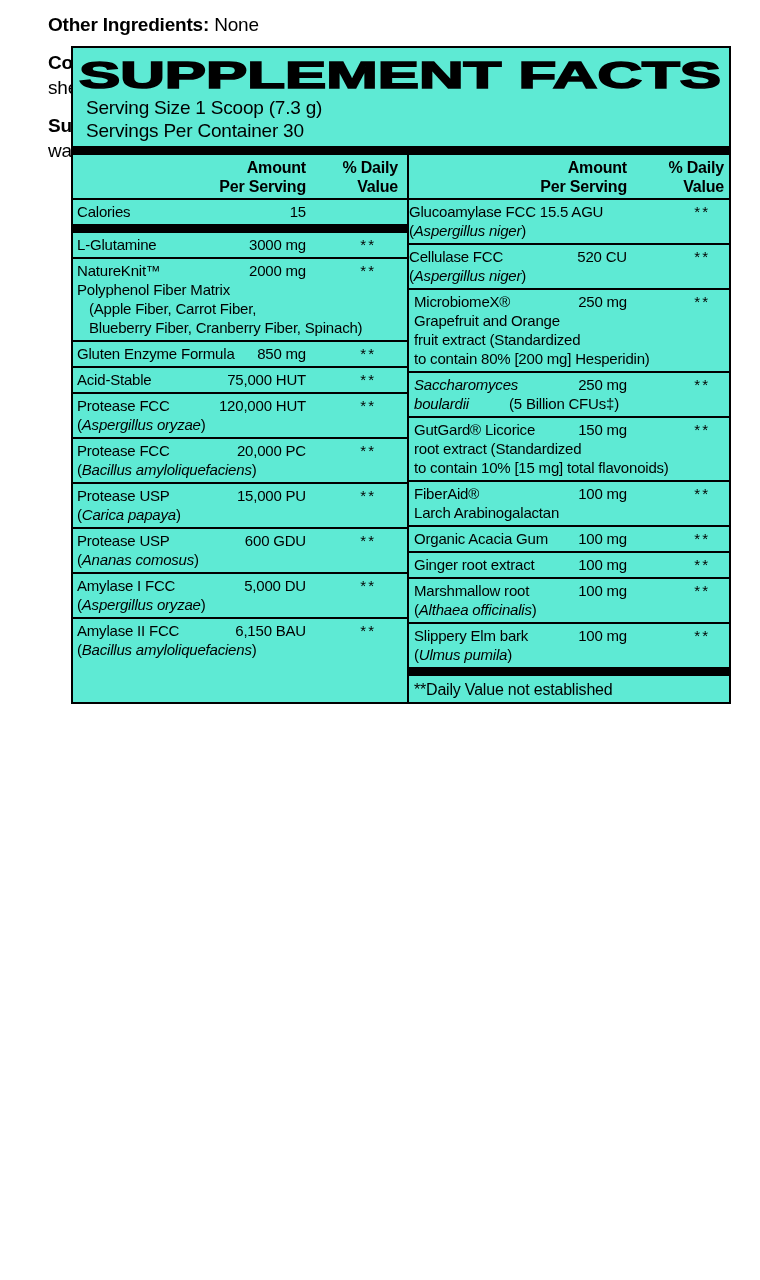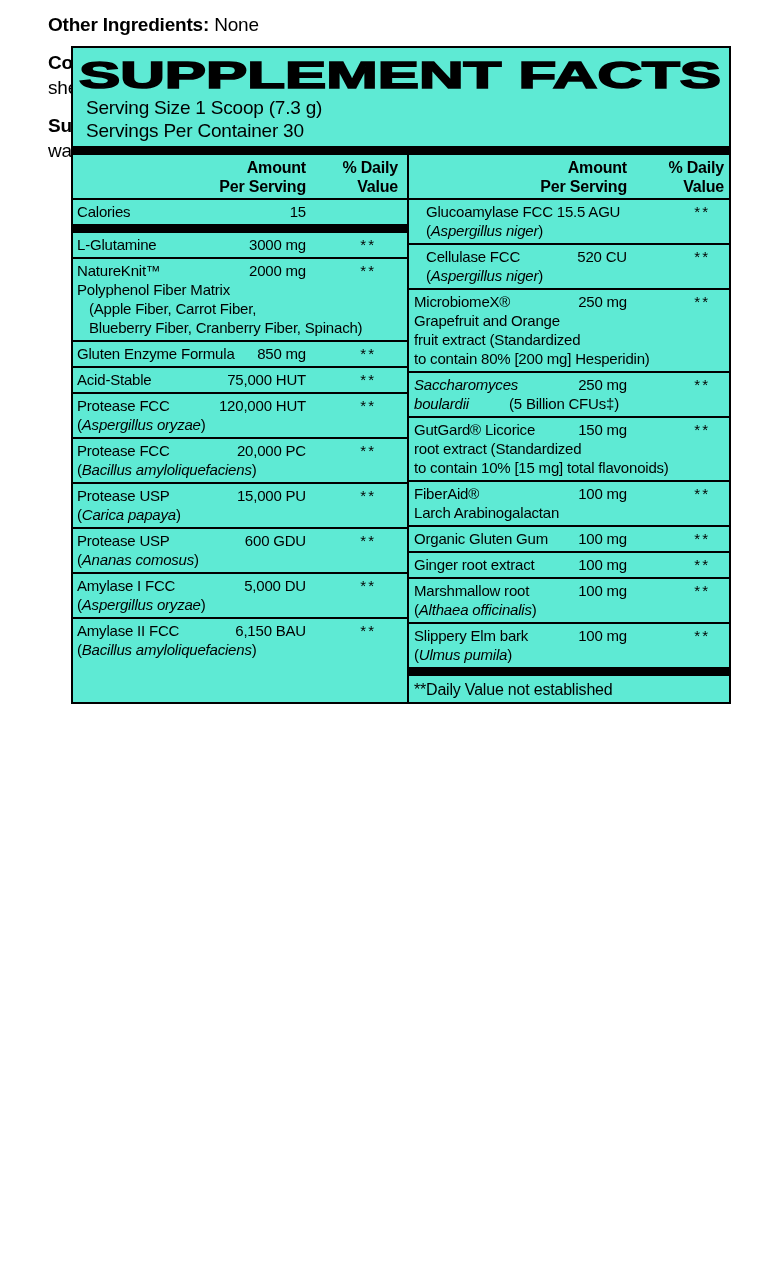--- a/index.html
+++ b/index.html
@@ -27,21 +27,21 @@
   }
   .h-amt{position:absolute;top:3px;right:var(--amt-r);text-align:right;white-space:nowrap;}
   .h-dv{position:absolute;top:3px;right:var(--hdv-r);text-align:right;white-space:nowrap;}
 
   .row{
     position:relative;padding:2px 0 3px 4px;border-bottom:2px solid #000;
     font-size:15px;line-height:19px;letter-spacing:-0.2px;
   }
   .col-right .row{padding-left:5px;}
   .row.indent{}
-  .col-right .row.indent{padding-left:17px;}
+  .col-right .row.indent{padding-left:0;}
   .row.noline{border-bottom:none;}
   .name,.subline{white-space:nowrap;}
   .subline.ind{padding-left:12px;}
   .it{font-style:italic;}
   .amt{position:absolute;top:2px;right:var(--amt-r);white-space:nowrap;}
   .dv{position:absolute;top:2px;right:var(--dv-r);white-space:nowrap;letter-spacing:2px;}
   .thickbar{height:9px;background:#000;}
   .footnote{padding:5px 0 3px 5px;font-size:16px;letter-spacing:-0.2px;}
 
   .below{margin:12px 44px 0 48px;width:666px;}
@@ -102,21 +102,21 @@
           <div>Value</div>
         </div>
       </div>
       <div class="rows" id="right-rows">
           <div class="row indent"><span class="name"><span>Glucoamylase FCC 15.5 AGU</span></span><span class="dv">**</span><div class="subline"><span>(</span><span class="it">Aspergillus niger</span><span>)</span></div></div>
           <div class="row indent"><span class="name"><span>Cellulase FCC</span></span><span class="amt">520 CU</span><span class="dv">**</span><div class="subline"><span>(</span><span class="it">Aspergillus niger</span><span>)</span></div></div>
           <div class="row"><span class="name"><span>MicrobiomeX®</span></span><span class="amt">250 mg</span><span class="dv">**</span><div class="subline"><span>Grapefruit and Orange</span></div><div class="subline"><span>fruit extract (Standardized</span></div><div class="subline"><span>to contain 80% [200 mg] Hesperidin)</span></div></div>
           <div class="row"><span class="name"><span class="it">Saccharomyces</span></span><span class="amt">250 mg</span><span class="dv">**</span><div class="subline"><span class="it" style="display: inline-block; width: 95px;">boulardii</span><span>(5 Billion CFUs‡)</span></div></div>
           <div class="row"><span class="name"><span>GutGard® Licorice</span></span><span class="amt">150 mg</span><span class="dv">**</span><div class="subline"><span>root extract (Standardized</span></div><div class="subline"><span>to contain 10% [15 mg] total flavonoids)</span></div></div>
           <div class="row"><span class="name"><span>FiberAid®</span></span><span class="amt">100 mg</span><span class="dv">**</span><div class="subline"><span>Larch Arabinogalactan</span></div></div>
-          <div class="row"><span class="name"><span>Organic Gluten Gum</span></span><span class="amt">100 mg</span><span class="dv">**</span></div>
+          <div class="row"><span class="name"><span>Organic Acacia Gum</span></span><span class="amt">100 mg</span><span class="dv">**</span></div>
           <div class="row"><span class="name"><span>Ginger root extract</span></span><span class="amt">100 mg</span><span class="dv">**</span></div>
           <div class="row"><span class="name"><span>Marshmallow root</span></span><span class="amt">100 mg</span><span class="dv">**</span><div class="subline"><span>(</span><span class="it">Althaea officinalis</span><span>)</span></div></div>
           <div class="row noline"><span class="name"><span>Slippery Elm bark</span></span><span class="amt">100 mg</span><span class="dv">**</span><div class="subline"><span>(</span><span class="it">Ulmus pumila</span><span>)</span></div></div>
           <div class="thickbar"></div>
         </div>
       <div class="footnote">**Daily Value not established</div>
     </div>
 
   </div>
 </div>

